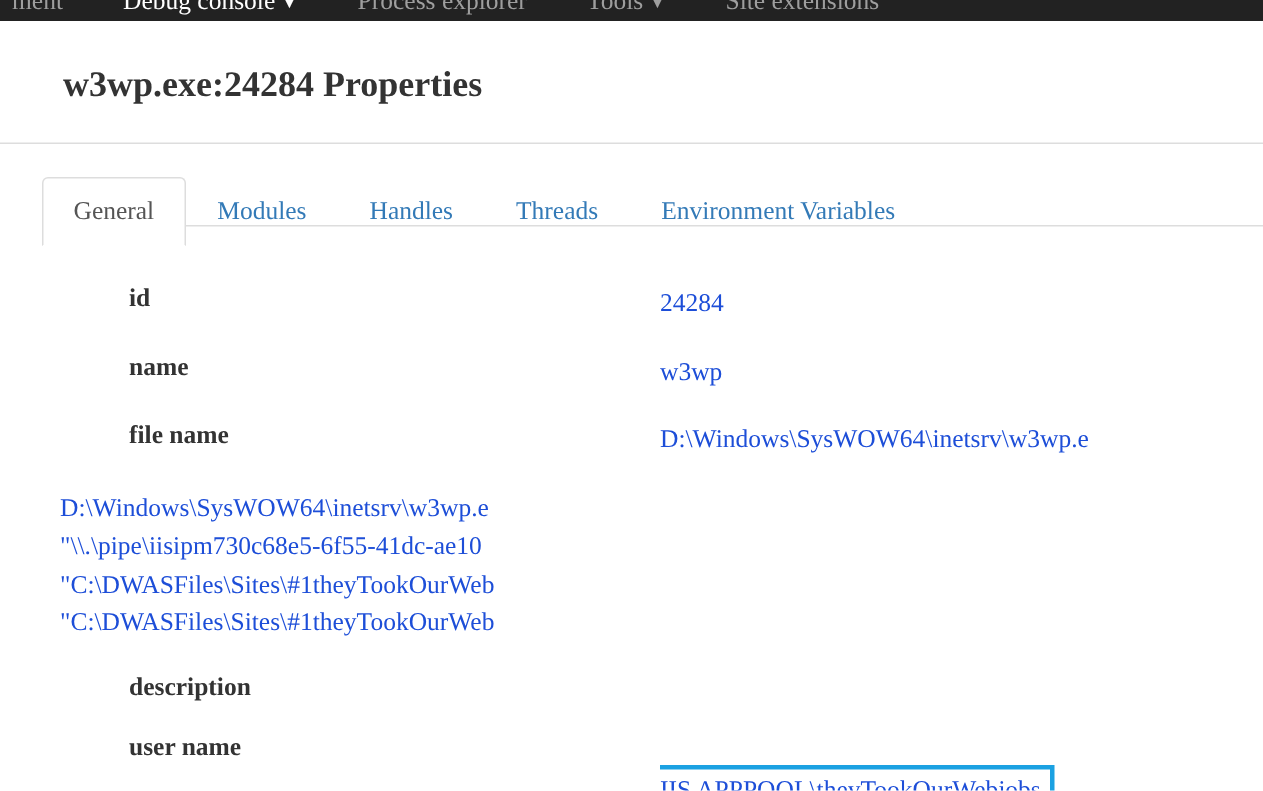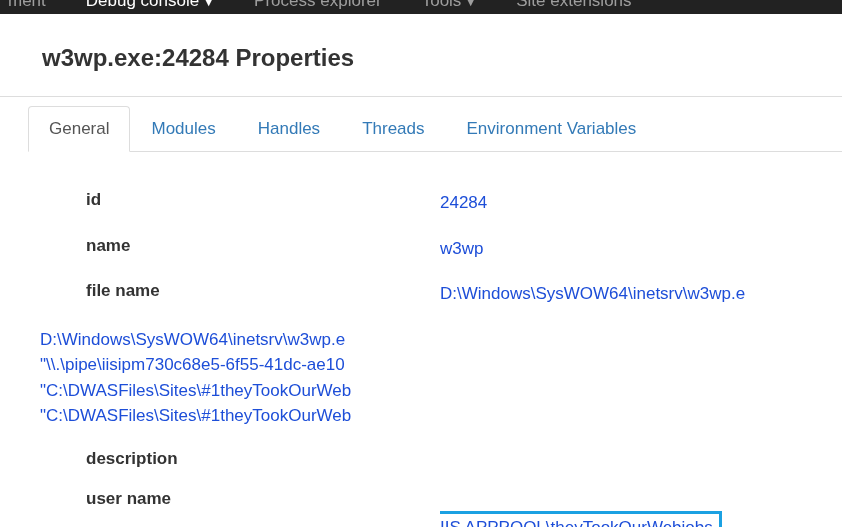--- a/index.html
+++ b/index.html
@@ -1,18 +1,19 @@
 <!DOCTYPE html>
 <html><head>
   <meta charset="utf-8">
   <style>
     * {
       margin: 0;
       padding: 0;
       box-sizing: border-box;
+      font-family: Liberation Serif, serif;
     }
     body {
       font-family: "Helvetica Neue", Helvetica, Arial, sans-serif;
       font-size: 15px;
       color: #333;
       background: #fff;
       width: 842px;
       height: 527px;
       overflow: hidden;
     }
@@ -56,21 +57,21 @@
       margin: 8px 0 0 28px;
     }
     .tab {
       padding: 12px 20px;
       font-size: 17px;
       color: #337ab7;
       cursor: pointer;
       border: 1px solid transparent;
       border-bottom: none;
       position: relative;
-      top: 1px;
+      top: 14px;
       background: transparent;
     }
     .tab.active {
       color: #555;
       background: #fff;
       border: 1px solid #ddd;
       border-bottom: 1px solid #fff;
       border-radius: 4px 4px 0 0;
     }
     .content {

